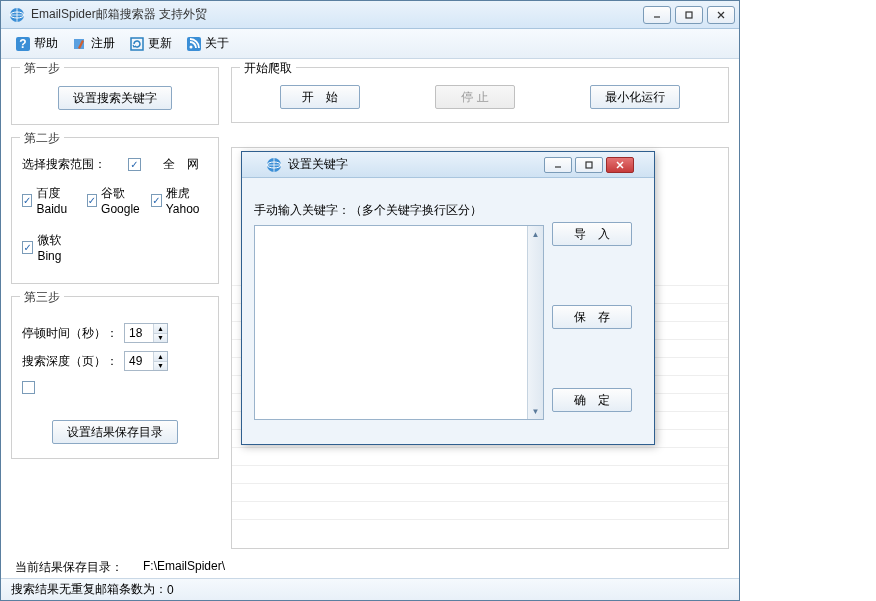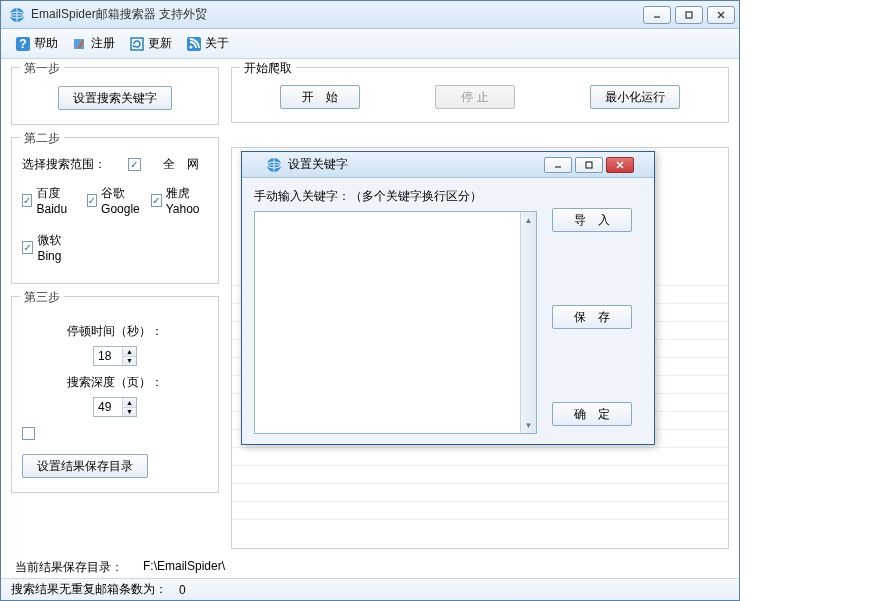--- a/index.html
+++ b/index.html
@@ -26,49 +26,49 @@
 .btn { height: 24px; padding: 0 14px; border: 1px solid #8ba8c4; border-radius: 2px; background: linear-gradient(#fdfdfd,#e6eef6); cursor: pointer; display: inline-flex; align-items: center; justify-content: center; }
 .btn-disabled { color: #999; border-color: #c0c0c0; background: linear-gradient(#f7f7f7,#ececec); }
 .step1-btn-wrap { display: flex; justify-content: center; }
 
 .chk-row { display: flex; align-items: center; gap: 4px; margin: 6px 0; }
 .chk { width: 13px; height: 13px; border: 1px solid #7a9bb8; background: #fff; display: flex; align-items: center; justify-content: center; cursor: pointer; }
 .chk.checked::after { content: "✓"; color: #2a68b0; font-size: 10px; line-height: 1; }
 .chk-grid { display: grid; grid-template-columns: 1fr 1fr 1fr; gap: 4px 8px; }
 .range-label { margin-bottom: 6px; display: flex; align-items: center; gap: 22px; }
 
-.spinrow { display: flex; align-items: center; gap: 6px; margin: 8px 0; flex-direction: column; }
+.spinrow { display: flex; align-items: center; gap: 6px; margin: 8px 0; }
 .spinbox { display: flex; border: 1px solid #a8b8c8; background: #fff; height: 20px; }
 .spinbox input { border: none; width: 28px; text-align: left; padding: 0 4px; outline: none; }
 .spinbtns { display: flex; flex-direction: column; width: 14px; border-left: 1px solid #cbd5df; }
 .spinbtns div { flex: 1; background: linear-gradient(#f5f9fd,#e3ebf3); display: flex; align-items: center; justify-content: center; cursor: pointer; font-size: 7px; line-height: 1; }
 .spinbtns div:first-child { border-bottom: 1px solid #cbd5df; }
 
 .right-col { flex: 1; margin-left: 12px; display: flex; flex-direction: column; }
 .crawl-box { border: 1px solid #d0d0d0; padding: 18px 10px 14px 10px; position: relative; height: 56px; display: flex; align-items: center; justify-content: space-around; }
 .crawl-box .legend { position: absolute; top: -8px; left: 8px; background: #fff; padding: 0 4px; }
 .crawl-box .btn { min-width: 80px; }
 
 .result-grid { flex: 1; border: 1px solid #d0d0d0; margin-top: 24px; background: #fff; position: relative; overflow: hidden; }
 .grid-lines { position: absolute; top: 30%; left: 0; right: 0; bottom: 0; }
 .grid-lines div { height: 18px; border-bottom: 1px solid #eee; }
 
 .bottom-info { padding: 10px 14px 2px 14px; display: flex; gap: 20px; }
-.statusbar { height: 22px; border-top: 1px solid #c9d8e6; background: linear-gradient(#f5f9fd,#e8f0f8); display: flex; align-items: center; padding: 0 10px; gap: 12px; }
+.statusbar { height: 22px; border-top: 1px solid #c9d8e6; background: linear-gradient(#f5f9fd,#e8f0f8); display: flex; align-items: center; padding: 0 10px; gap: 0; }
 
 
 .dialog { position: absolute; left: 241px; top: 151px; width: 414px; height: 294px; border: 1px solid #2f5f8f; background: #eef4fa; box-shadow: 2px 2px 8px rgba(0,0,0,0.25); display: flex; flex-direction: column; }
 .dlg-title { height: 26px; background: linear-gradient(#e9f2fb,#cfe2f3); border-bottom: 1px solid #a9c5de; display: flex; align-items: center; padding: 0 20px; }
 .dlg-title .app-icon { width: 16px; height: 16px; margin: 0 6px 0 4px; }
 .dlg-title .t { flex: 1; }
 .dlg-winbtns { display: flex; gap: 3px; }
 .dlg-winbtn { width: 28px; height: 16px; border: 1px solid #7a9bb8; border-radius: 2px; background: linear-gradient(#fdfdfd,#e8eff7); display: flex; align-items: center; justify-content: center; cursor: pointer; }
 .dlg-winbtn.close { background: linear-gradient(#e57373,#c63b3b); border-color: #9c2b2b; }
 .dlg-winbtn.close svg { stroke: #fff; }
-.dlg-body { flex: 1; padding: 10px 12px; display: flex; gap: 15px; }
+.dlg-body { flex: 1; padding: 24px 12px; display: flex; gap: 8px; }
 .dlg-left { flex: 1; display: flex; flex-direction: column; }
 .dlg-label { margin-bottom: 6px; }
 .dlg-textarea-wrap { flex: 1; border: 1px solid #9ab3cb; background: #fff; position: relative; display: flex; }
 .dlg-textarea { flex: 1; border: none; resize: none; outline: none; padding: 4px; }
 .dlg-scroll { width: 16px; background: linear-gradient(90deg,#eef3f8,#dfe8f1); border-left: 1px solid #c5d3e0; display: flex; flex-direction: column; justify-content: space-between; }
 .dlg-scroll div { height: 16px; display: flex; align-items: center; justify-content: center; font-size: 8px; color: #5a7a9a; cursor: pointer; }
 .dlg-right { width: 90px; display: flex; flex-direction: column; justify-content: space-between; padding: 20px 0 8px 0; }
 .dlg-right .btn { width: 80px; justify-content: center; }
 </style>
 </head>
@@ -200,21 +200,21 @@
             <input value="49" style="">
             <div class="spinbtns">
                 <div>▲</div>
                 <div>▼</div>
               </div>
           </div>
         </div>
         <div class="chk-row" style="margin-top:10px">
           <span class="chk"></span>
         </div>
-        <div style="display:flex;margin-top:14px">
+        <div style="display:flex;justify-content:center;margin-top:26px">
           <div class="btn">设置结果保存目录</div>
         </div>
       </div>
 
     </div>
 
     <div class="right-col">
       <div class="crawl-box">
         <span class="legend">开始爬取</span>
         <div class="btn">开　始</div>

